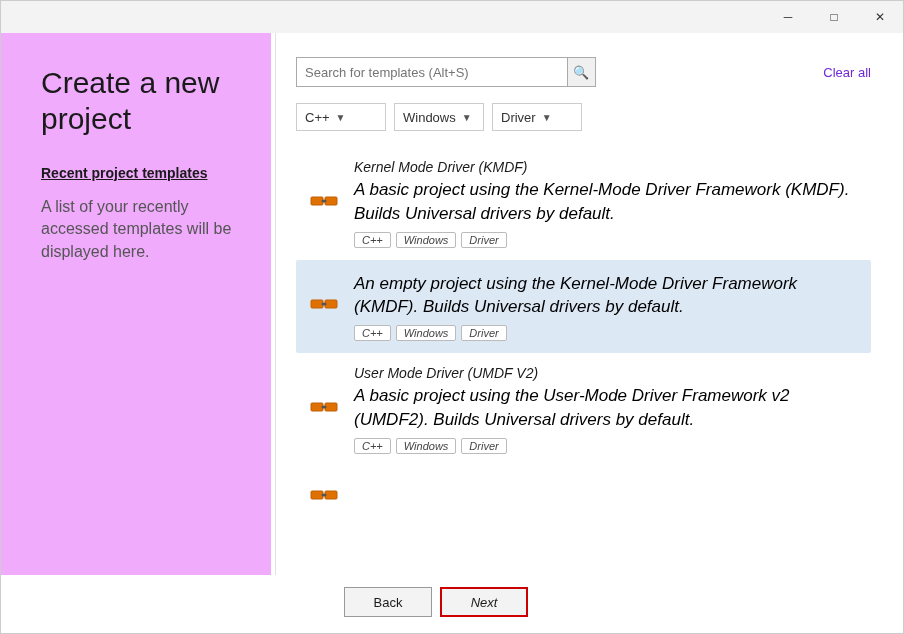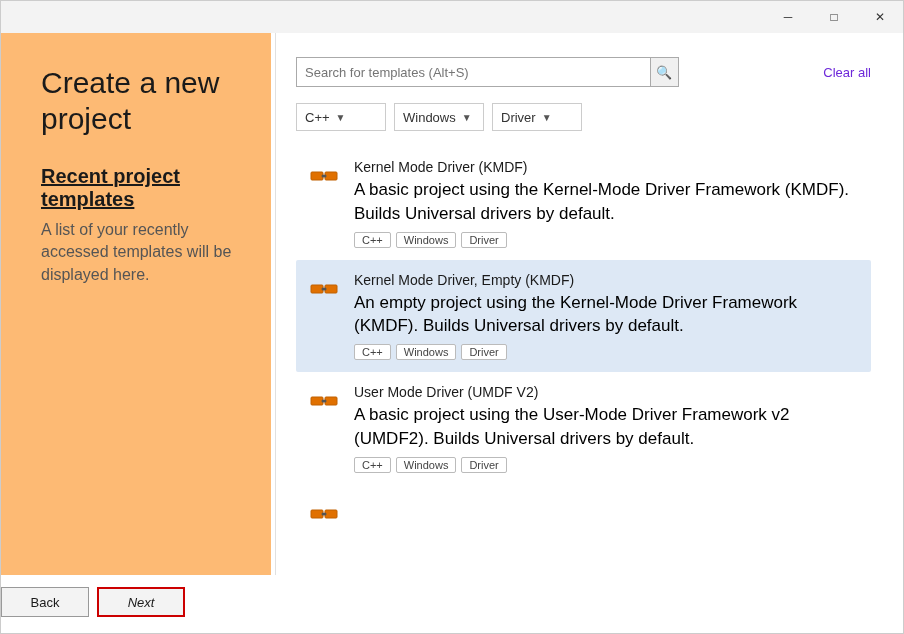--- a/index.html
+++ b/index.html
@@ -47,36 +47,36 @@
     .content {
       display: flex;
       flex: 1;
       overflow: hidden;
     }
 
     .sidebar {
       width: 270px;
       padding: 32px 28px 20px 40px;
       flex-shrink: 0;
-      background: #fdba74;
+      background: #f0abfc;
     }
 
     .sidebar-title {
       font-size: 30px;
       font-weight: 300;
       color: #1a1a1a;
       line-height: 1.2;
       margin-bottom: 28px;
     }
 
     .sidebar-section-title {
-      font-size: 20px;
+      font-size: 14px;
       font-weight: 600;
       color: #1a1a1a;
-      margin-bottom: 8px;
+      margin-bottom: 15px;
       text-decoration: underline;
     }
 
     .sidebar-description {
       font-size: 16px;
       color: #555;
       line-height: 1.4;
     }
 
     .main {
@@ -92,21 +92,21 @@
       align-items: center;
       margin-bottom: 16px;
     }
 
     .search-box {
       display: flex;
       align-items: center;
       border: 1px solid #aaa;
       background: #fff;
       height: 30px;
-      width: 383px;
+      width: 300px;
     }
 
     .search-input {
       border: none;
       outline: none;
       font-size: 13px;
       color: #888;
       padding: 0 8px;
       flex: 1;
       height: 100%;
@@ -161,25 +161,26 @@
       color: #555;
     }
 
     .templates-list {
       flex: 1;
       overflow-y: auto;
     }
 
     .template-item {
       display: flex;
-      align-items: flex-start;
+      align-items: center;
       padding: 12px 10px;
       border-bottom: none;
       cursor: pointer;
       border-radius: 2px;
+      font-style: italic;
     }
 
     .template-item.selected {
       background: #dde8f5;
     }
 
     .template-icon {
       width: 36px;
       height: 36px;
       flex-shrink: 0;
@@ -223,21 +224,21 @@
       border: 1px solid #bbb;
       background: #fff;
       font-size: 11px;
       color: #444;
       padding: 1px 7px;
       border-radius: 2px;
     }
 
     .footer {
       display: flex;
-      justify-content: flex-start;
+      justify-content: center;
       align-items: center;
       padding: 12px 32px 16px 0;
       gap: 8px;
       flex-shrink: 0;
       background: #ffffff;
     }
 
     .footer-btn {
       min-width: 88px;
       height: 30px;
@@ -339,21 +340,20 @@
           <div class="template-icon">
             <svg viewBox="0 0 30 30" fill="none" xmlns="http://www.w3.org/2000/svg">
               <rect x="2" y="8" width="12" height="8" rx="1" fill="#e07000" stroke="#c06000" stroke-width="1"></rect>
               <rect x="16" y="8" width="12" height="8" rx="1" fill="#e07000" stroke="#c06000" stroke-width="1"></rect>
               <line x1="14" y1="12" x2="16" y2="12" stroke="#555" stroke-width="1.5"></line>
               <circle cx="14" cy="12" r="1.5" fill="#555"></circle>
               <circle cx="16" cy="12" r="1.5" fill="#555"></circle>
             </svg>
           </div>
           <div class="template-info">
-            <div class="template-name">Kernel Mode Driver, Empty (KMDF)</div>
             <div class="template-desc">An empty project using the Kernel-Mode Driver Framework (KMDF). Builds Universal drivers by default.</div>
             <div class="template-tags">
               <span class="tag">C++</span>
               <span class="tag">Windows</span>
               <span class="tag">Driver</span>
             </div>
           </div>
         </div>
 
         <div class="template-item">

